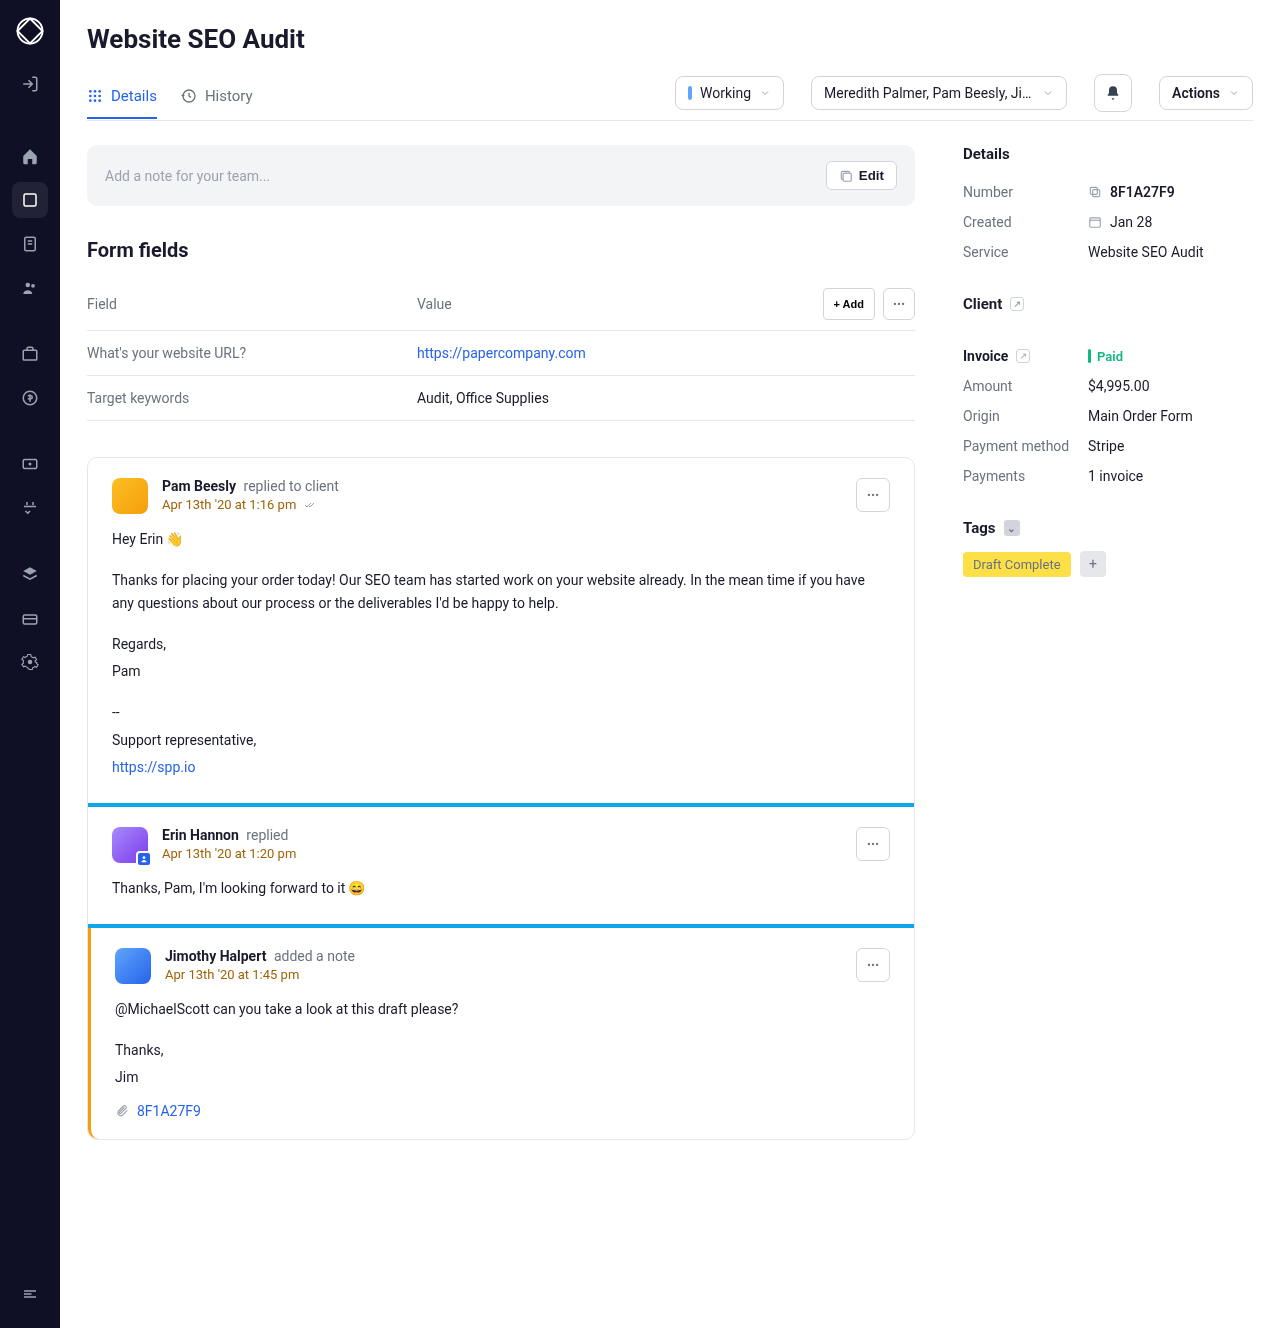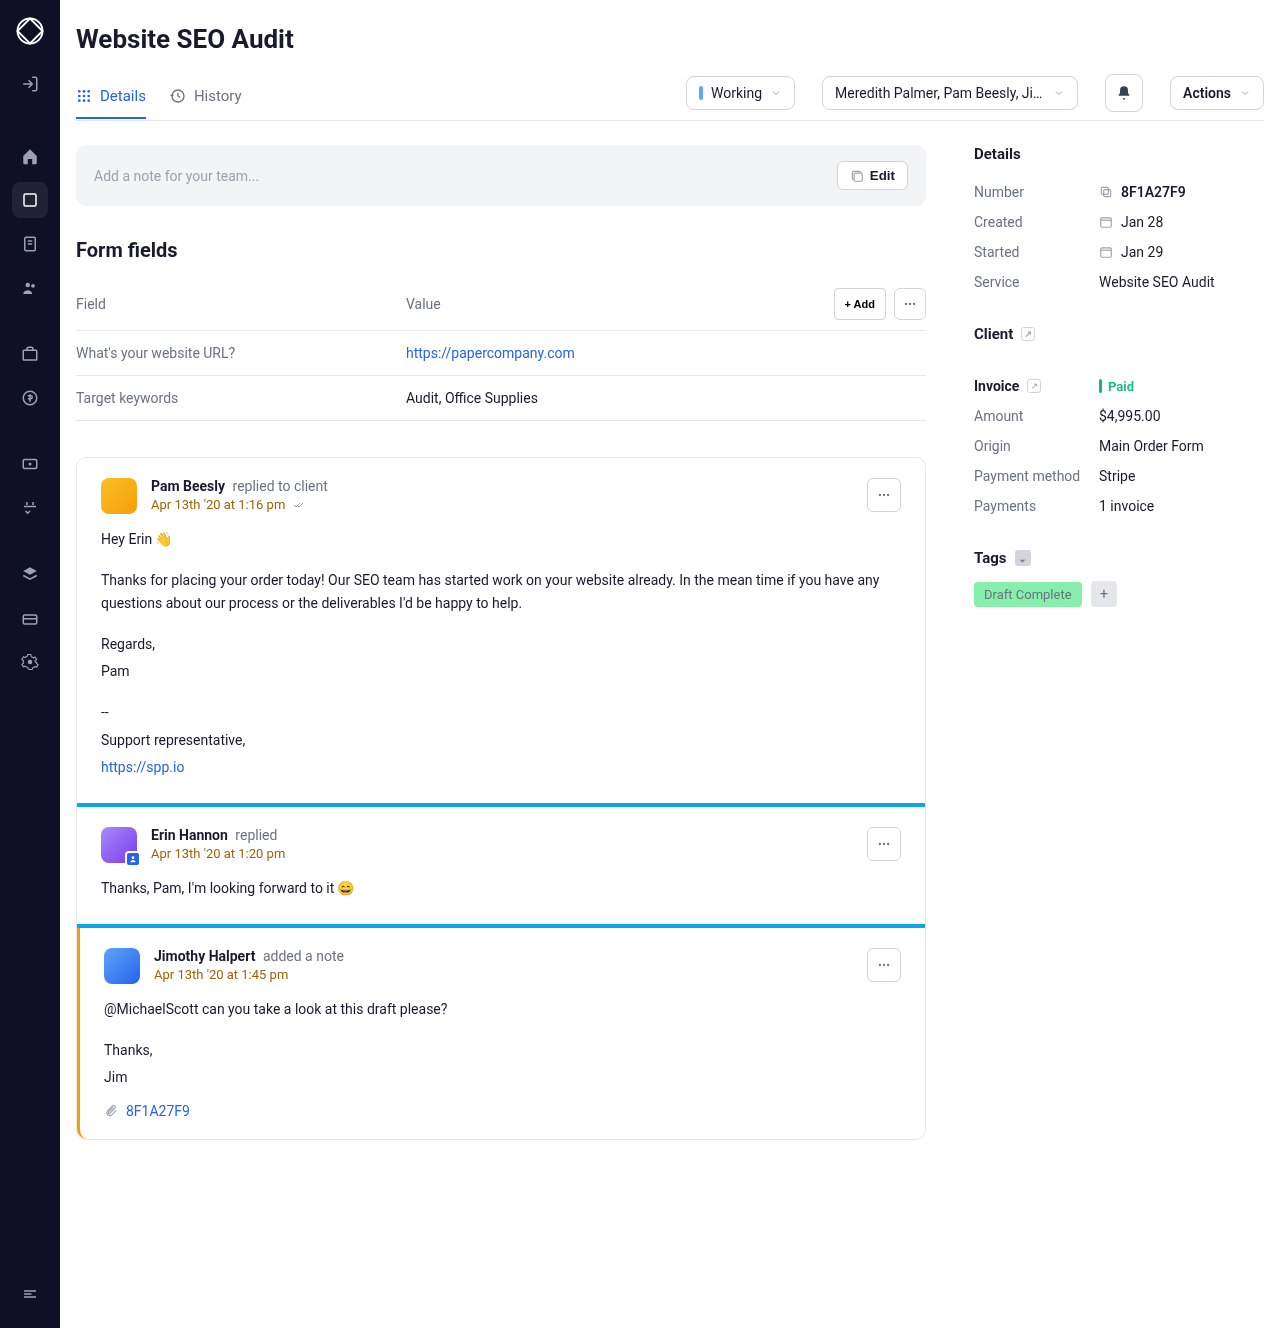--- a/index.html
+++ b/index.html
@@ -9,21 +9,21 @@
 
 .sidebar { width: 60px; background: #0f1025; display: flex; flex-direction: column; align-items: center; padding: 16px 0; gap: 8px; }
 .sidebar-logo { width: 30px; height: 30px; margin-bottom: 12px; }
 .sidebar-logo svg { width: 100%; height: 100%; }
 .sidebar-item { width: 36px; height: 36px; display: flex; align-items: center; justify-content: center; border-radius: 8px; color: #9ca3af; cursor: pointer; }
 .sidebar-item.active { background: rgba(255,255,255,0.08); color: #fff; }
 .sidebar-spacer { flex: 1; }
 .sidebar-item svg { width: 18px; height: 18px; }
 
 
-.main { flex: 1; padding: 24px 16px; }
+.main { flex: 1; padding: 24px 27px; }
 .page-title { font-size: 26px; font-weight: 700; margin-bottom: 20px; }
 
 .topbar { display: flex; align-items: center; border-bottom: 1px solid #e5e7eb; margin-bottom: 24px; }
 .tabs { display: flex; gap: 24px; flex: 1; }
 .tab { display: flex; align-items: center; gap: 8px; padding: 12px 0; color: #6b7280; cursor: pointer; border-bottom: 2px solid transparent; font-size: 15px; }
 .tab.active { color: #2563eb; border-bottom-color: #2563eb; }
 .tab-icon { width: 16px; height: 16px; }
 
 .topbar-actions { display: flex; gap: 27px; align-items: center; padding-bottom: 8px; text-align: right; }
 .pill { display: flex; align-items: center; gap: 8px; border: 1px solid #d1d5db; border-radius: 8px; padding: 8px 12px; background: #fff; cursor: pointer; font-size: 14px; color: #1a1a2e; }
@@ -84,21 +84,21 @@
 .detail-row { display: flex; padding: 7px 0; font-size: 14px; }
 .detail-label { flex: 0 0 125px; color: #6b7280; }
 .detail-value { flex: 1; display: flex; align-items: center; gap: 8px; }
 .detail-value .mini-icon { color: #9ca3af; width: 14px; }
 .panel-section { margin-bottom: 28px; }
 .user-row { display: flex; align-items: center; gap: 10px; padding: 4px 0; }
 .mini-avatar { width: 22px; height: 22px; border-radius: 5px; background: linear-gradient(135deg, #fbbf24, #f59e0b); }
 .mini-avatar.u2 { background: linear-gradient(135deg, #fde68a, #fbbf24); }
 .paid-pill { display: inline-flex; align-items: center; gap: 6px; color: #10b981; font-weight: 600; font-size: 13px; }
 .paid-bar { width: 3px; height: 14px; background: #10b981; border-radius: 2px; }
-.tag-chip { display: inline-block; background: #86efac; color: #6b7280; padding: 5px 10px; border-radius: 4px; font-size: 13px; margin-right: 6px; }
+.tag-chip { display: inline-block; background: #fde047; color: #6b7280; padding: 5px 10px; border-radius: 4px; font-size: 13px; margin-right: 6px; }
 .tag-add { display: inline-flex; width: 26px; height: 26px; background: #e5e7eb; border-radius: 4px; align-items: center; justify-content: center; color: #6b7280; cursor: pointer; }
 .chevdown-box { width: 16px; height: 16px; background: #d1d5db; border-radius: 3px; display: inline-flex; align-items: center; justify-content: center; color: #6b7280; font-size: 10px; }
 
 .checks { color: #9ca3af; }
 </style>
 </head>
 <body>
 
 <div class="app">
 
@@ -406,30 +406,20 @@
             <div class="detail-label">Created</div>
             <div class="detail-value">
                 <svg class="mini-icon" viewBox="0 0 24 24" fill="none" stroke="currentColor" stroke-width="2">
                   <rect x="3" y="5" width="18" height="16" rx="2"></rect>
                   <line x1="3" y1="9" x2="21" y2="9"></line>
                 </svg>
                 <span>Jan 28</span>
               </div>
           </div>
           <div class="detail-row">
-            <div class="detail-label">Started</div>
-            <div class="detail-value">
-                <svg class="mini-icon" viewBox="0 0 24 24" fill="none" stroke="currentColor" stroke-width="2">
-                  <rect x="3" y="5" width="18" height="16" rx="2"></rect>
-                  <line x1="3" y1="9" x2="21" y2="9"></line>
-                </svg>
-                <span>Jan 29</span>
-              </div>
-          </div>
-          <div class="detail-row">
             <div class="detail-label">Service</div>
             <div class="detail-value">
                 <span>Website SEO Audit</span>
               </div>
           </div>
         </div>
 
         <div class="panel-section">
           <div class="panel-heading">
               <span>Client</span> 

